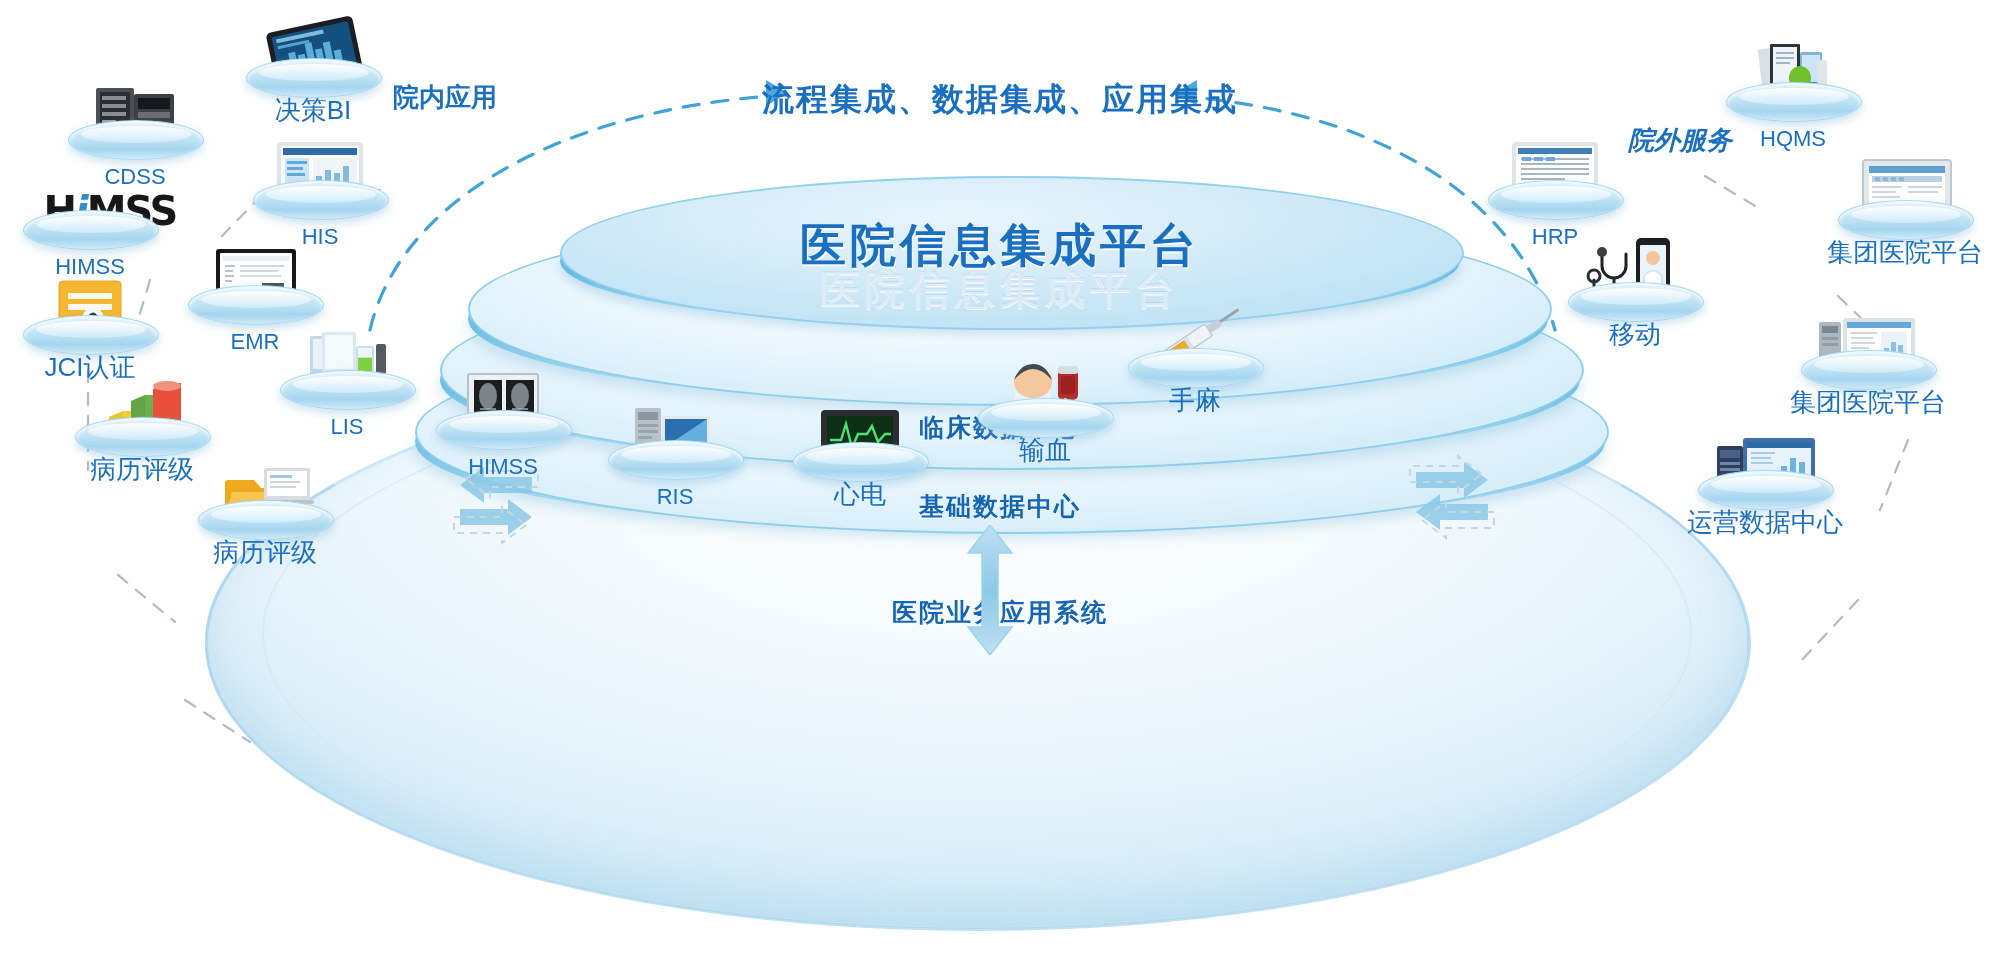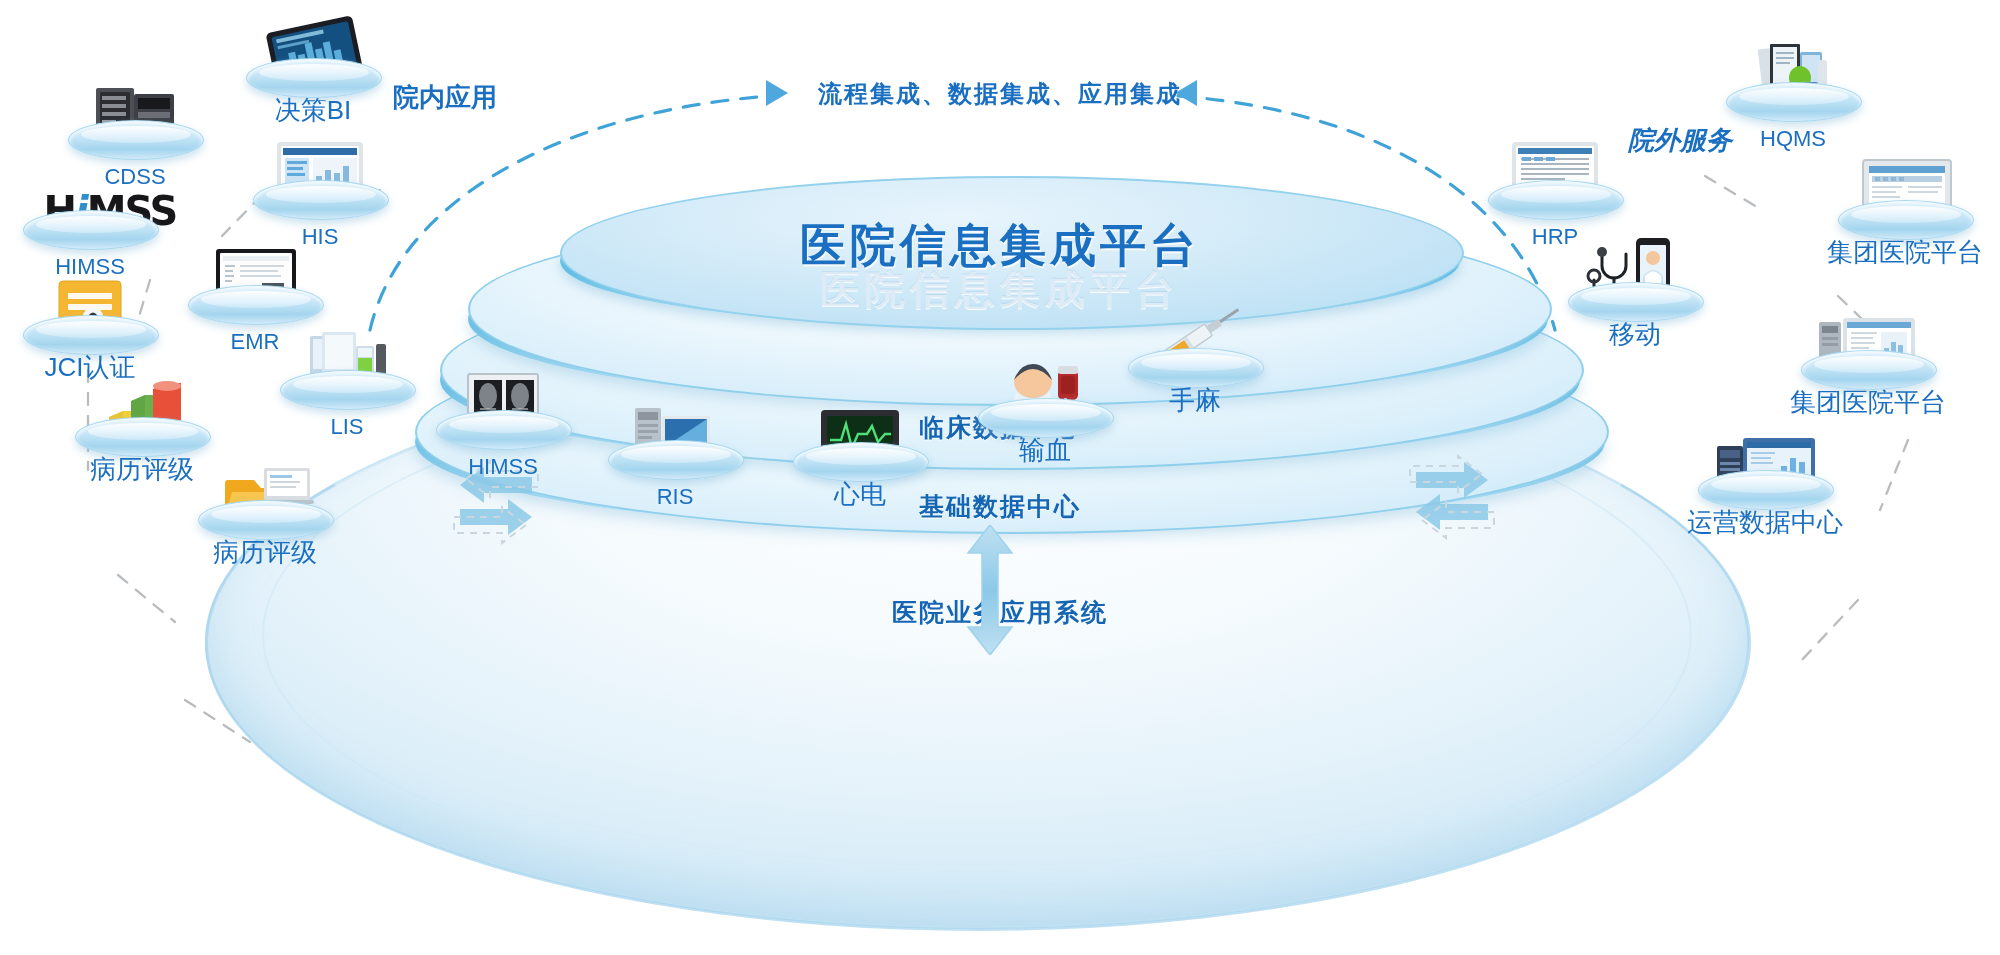--- a/index.html
+++ b/index.html
@@ -78,21 +78,21 @@
     color:rgba(120,175,215,.22);letter-spacing:5px;font-weight:bold;
   }
   #lbl-l1{left:0;right:0;top:340px;text-align:center;font-size:25px;}
   #lbl-l2{left:0;right:0;top:411px;text-align:center;font-size:25px;}
   #lbl-l3{left:0;right:0;top:466px;text-align:center;font-size:25px;margin-top:24px;}
   #lbl-biz{left:0;right:0;top:596px;text-align:center;font-size:25px;}
 
   
   #banner{
     position:absolute;left:0;right:0;top:78px;text-align:center;
-    font-size:24px;font-weight:bold;color:#1a6fc0;letter-spacing:2px;
+    font-size:32px;font-weight:bold;color:#1a6fc0;letter-spacing:2px;
   }
   .banner-arrow{
     position:absolute;top:80px;width:0;height:0;border-top:13px solid transparent;
     border-bottom:13px solid transparent;
   }
   #arrow-left{left:766px;border-left:22px solid #4fa8dd;}
   #arrow-right{left:1175px;border-right:22px solid #4fa8dd;}
 
   
   .sec-head{position:absolute;font-size:26px;font-weight:bold;color:#1a6fc0;white-space:nowrap;}

